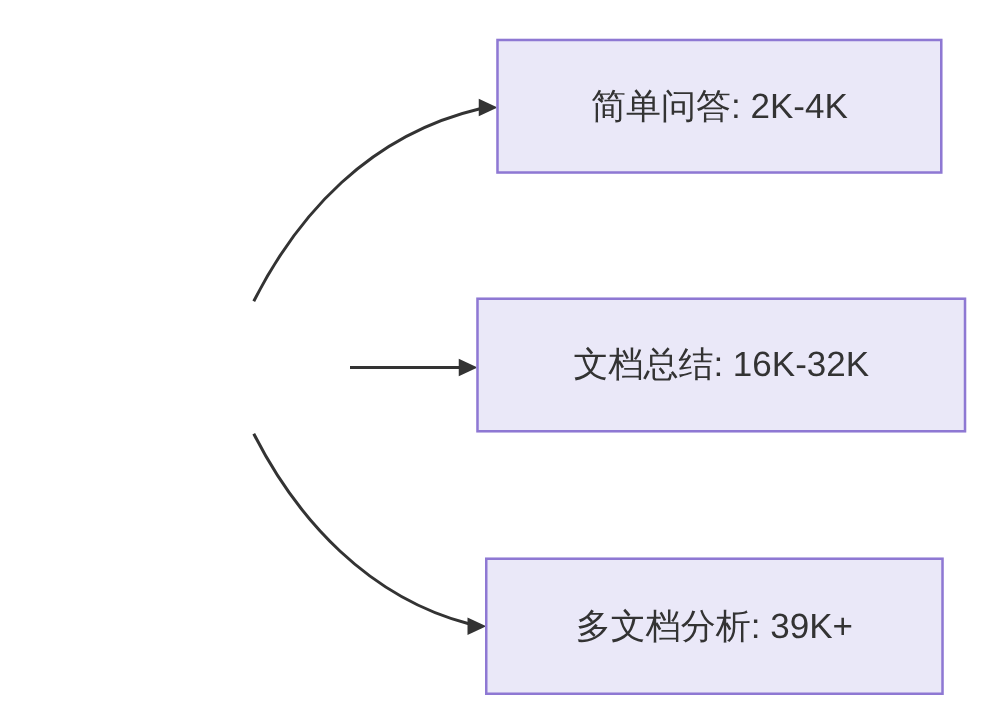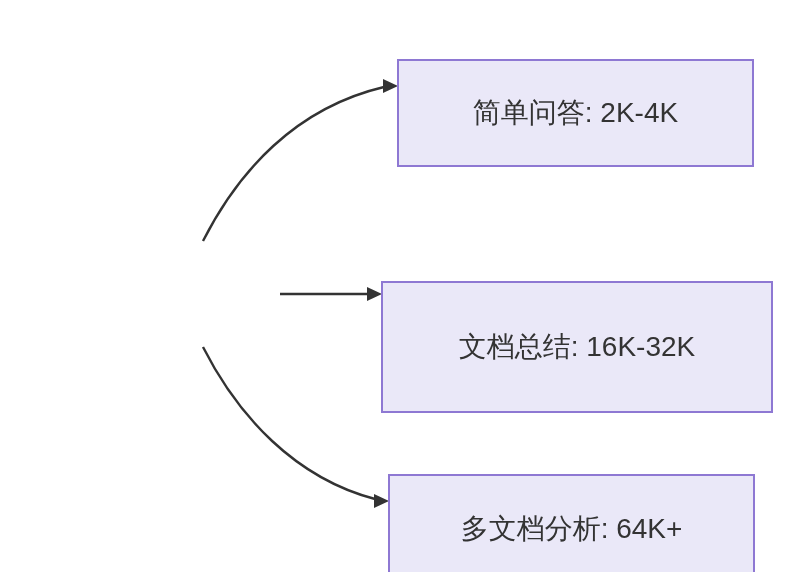--- a/index.html
+++ b/index.html
@@ -39,31 +39,30 @@
     stroke: none;
   }
   .node {
     position: absolute;
     box-sizing: border-box;
     background: var(--node-fill);
     border: 2px solid var(--node-border);
     display: flex;
     align-items: center;
     justify-content: center;
-    margin-top: 28px;
   }
   .node-label {
     color: var(--text);
     font-size: 28px;
     line-height: 1.2;
     white-space: nowrap;
   }
   .node-root  { left: 33px;  top: 241px; width: 247px; height: 106px; }
   .node-b0    { left: 397px; top: 31px;  width: 357px; height: 108px; }
-  .node-b1    { left: 381px; top: 253px; width: 392px; height: 132px; }
+  .node-b1    { left: 381px; top: 238px; width: 392px; height: 108px; }
   .node-b2    { left: 388px; top: 446px; width: 367px; height: 110px; }
 </style>
 </head>
 <body>
 
 <div class="canvas">
 
   <svg class="edges-layer" width="787" height="572" viewBox="0 0 787 572" xmlns="http://www.w3.org/2000/svg">
 
     <path class="edge-path" d="M 203 241 C 238 172, 295 108, 384 87"></path>
@@ -79,16 +78,16 @@
 
   <div class="node node-b0">
     <span class="node-label">简单问答: 2K-4K</span>
   </div>
 
   <div class="node node-b1">
     <span class="node-label">文档总结: 16K-32K</span>
   </div>
 
   <div class="node node-b2">
-    <span class="node-label">多文档分析: 64K+</span>
+    <span class="node-label">多文档分析: 39K+</span>
   </div>
 
 </div>
 
 </body></html>

